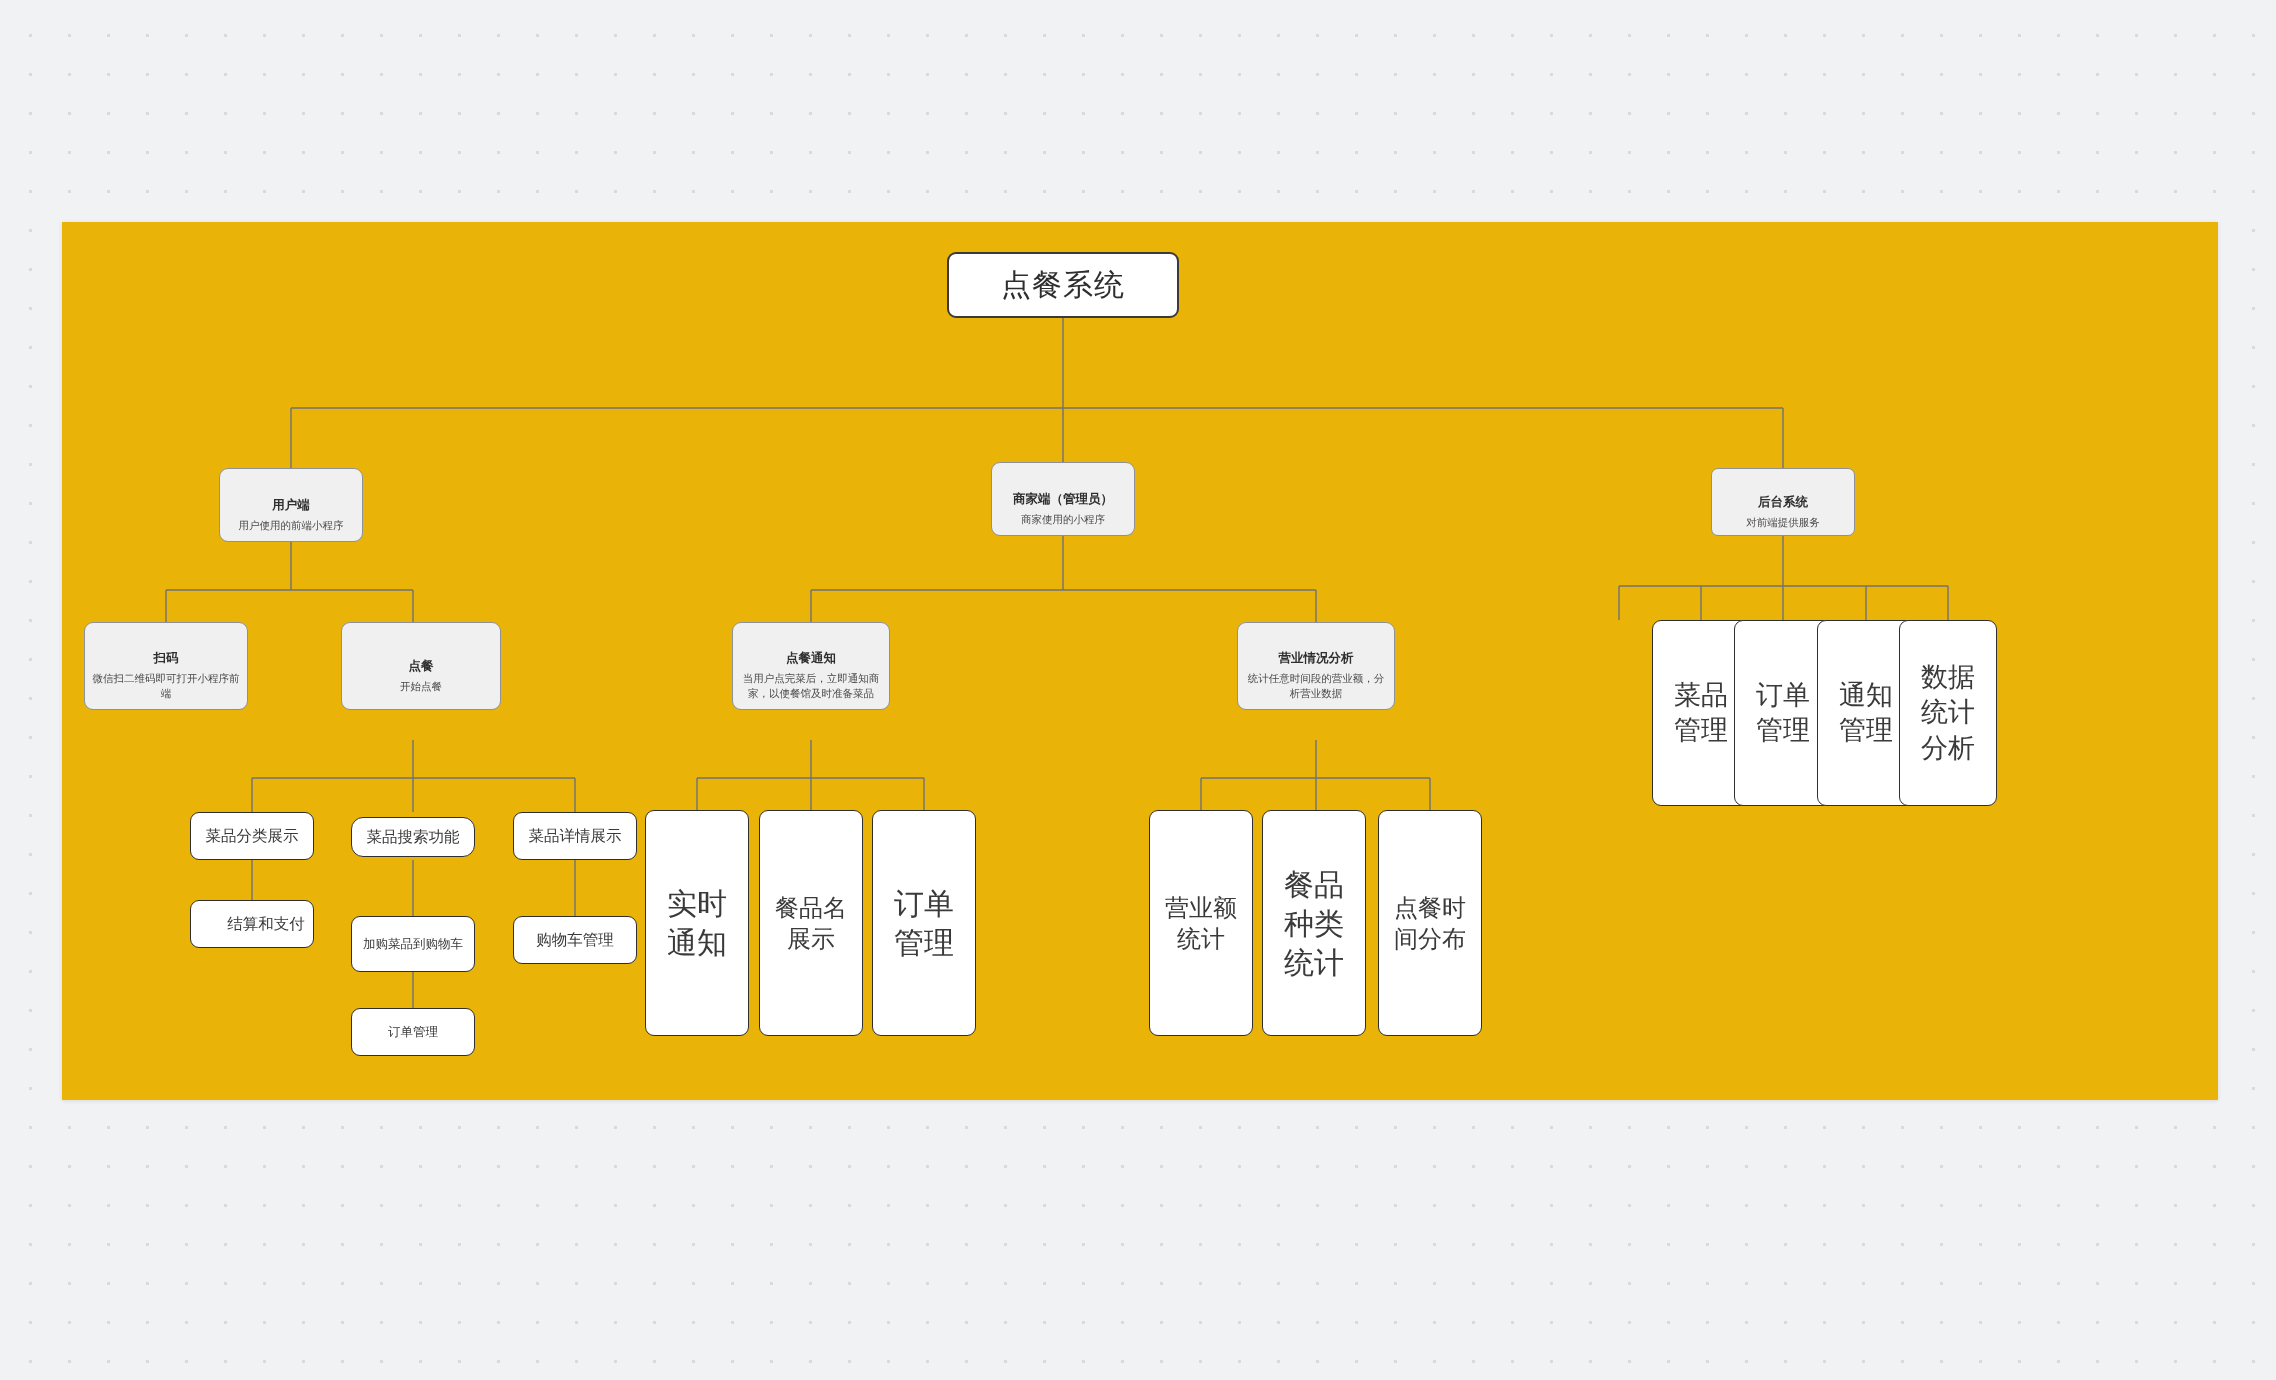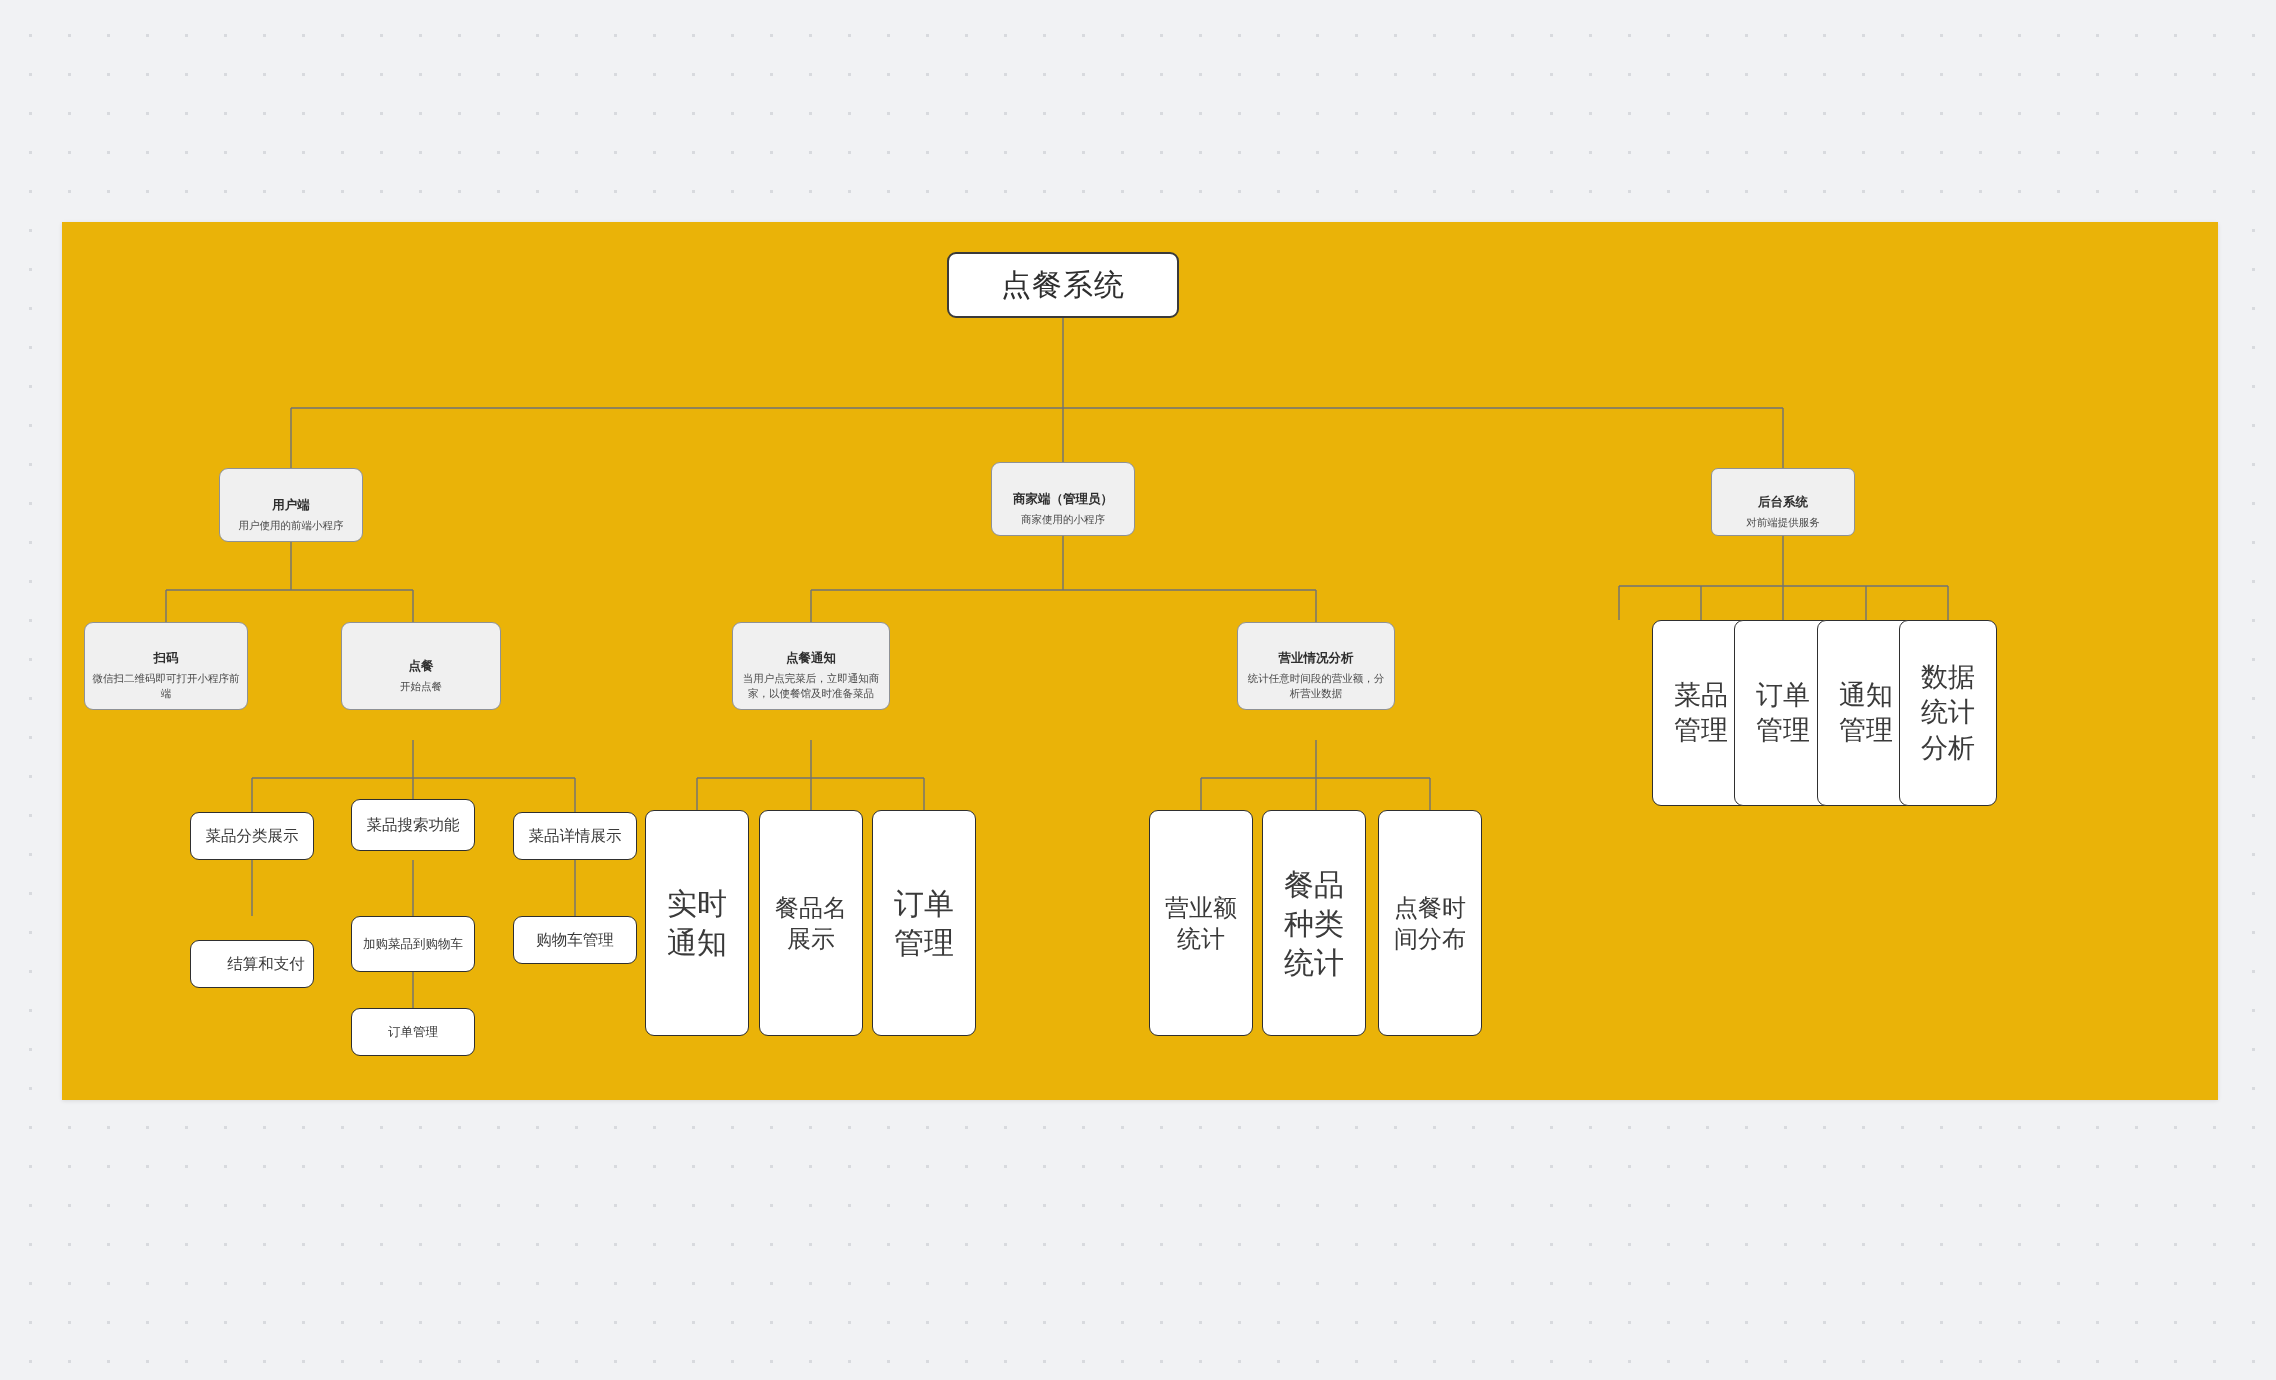--- a/index.html
+++ b/index.html
@@ -137,28 +137,28 @@
   </div>
 
   <div class="node n-grp" style="left:1175px;top:400px;width:158px;height:88px;">
     <div class="t">营业情况分析</div>
     <div class="d">统计任意时间段的营业额，分析营业数据</div>
   </div>
 
   <div class="node n-leaf" style="left:128px;top:590px;width:124px;height:48px;">
     <div class="t fs15">菜品分类展示</div>
   </div>
-  <div class="node n-leaf" style="left:289px;top:577px;width:124px;height:52px;">
+  <div class="node n-leaf" style="left:289px;top:595px;width:124px;height:40px;border-radius:12px;">
     <div class="t fs15">菜品搜索功能</div>
   </div>
   <div class="node n-leaf" style="left:451px;top:590px;width:124px;height:48px;">
     <div class="t fs15">菜品详情展示</div>
   </div>
 
-  <div class="node n-leaf" style="left:128px;top:718px;width:124px;height:48px;padding-left:28px;">
+  <div class="node n-leaf" style="left:128px;top:678px;width:124px;height:48px;padding-left:28px;">
     <div class="t fs15">结算和支付</div>
   </div>
   <div class="node n-leaf" style="left:289px;top:694px;width:124px;height:56px;">
     <div class="t fs12">加购菜品到购物车</div>
   </div>
   <div class="node n-leaf" style="left:451px;top:694px;width:124px;height:48px;">
     <div class="t fs15">购物车管理</div>
   </div>
 
   <div class="node n-leaf" style="left:289px;top:786px;width:124px;height:48px;">

